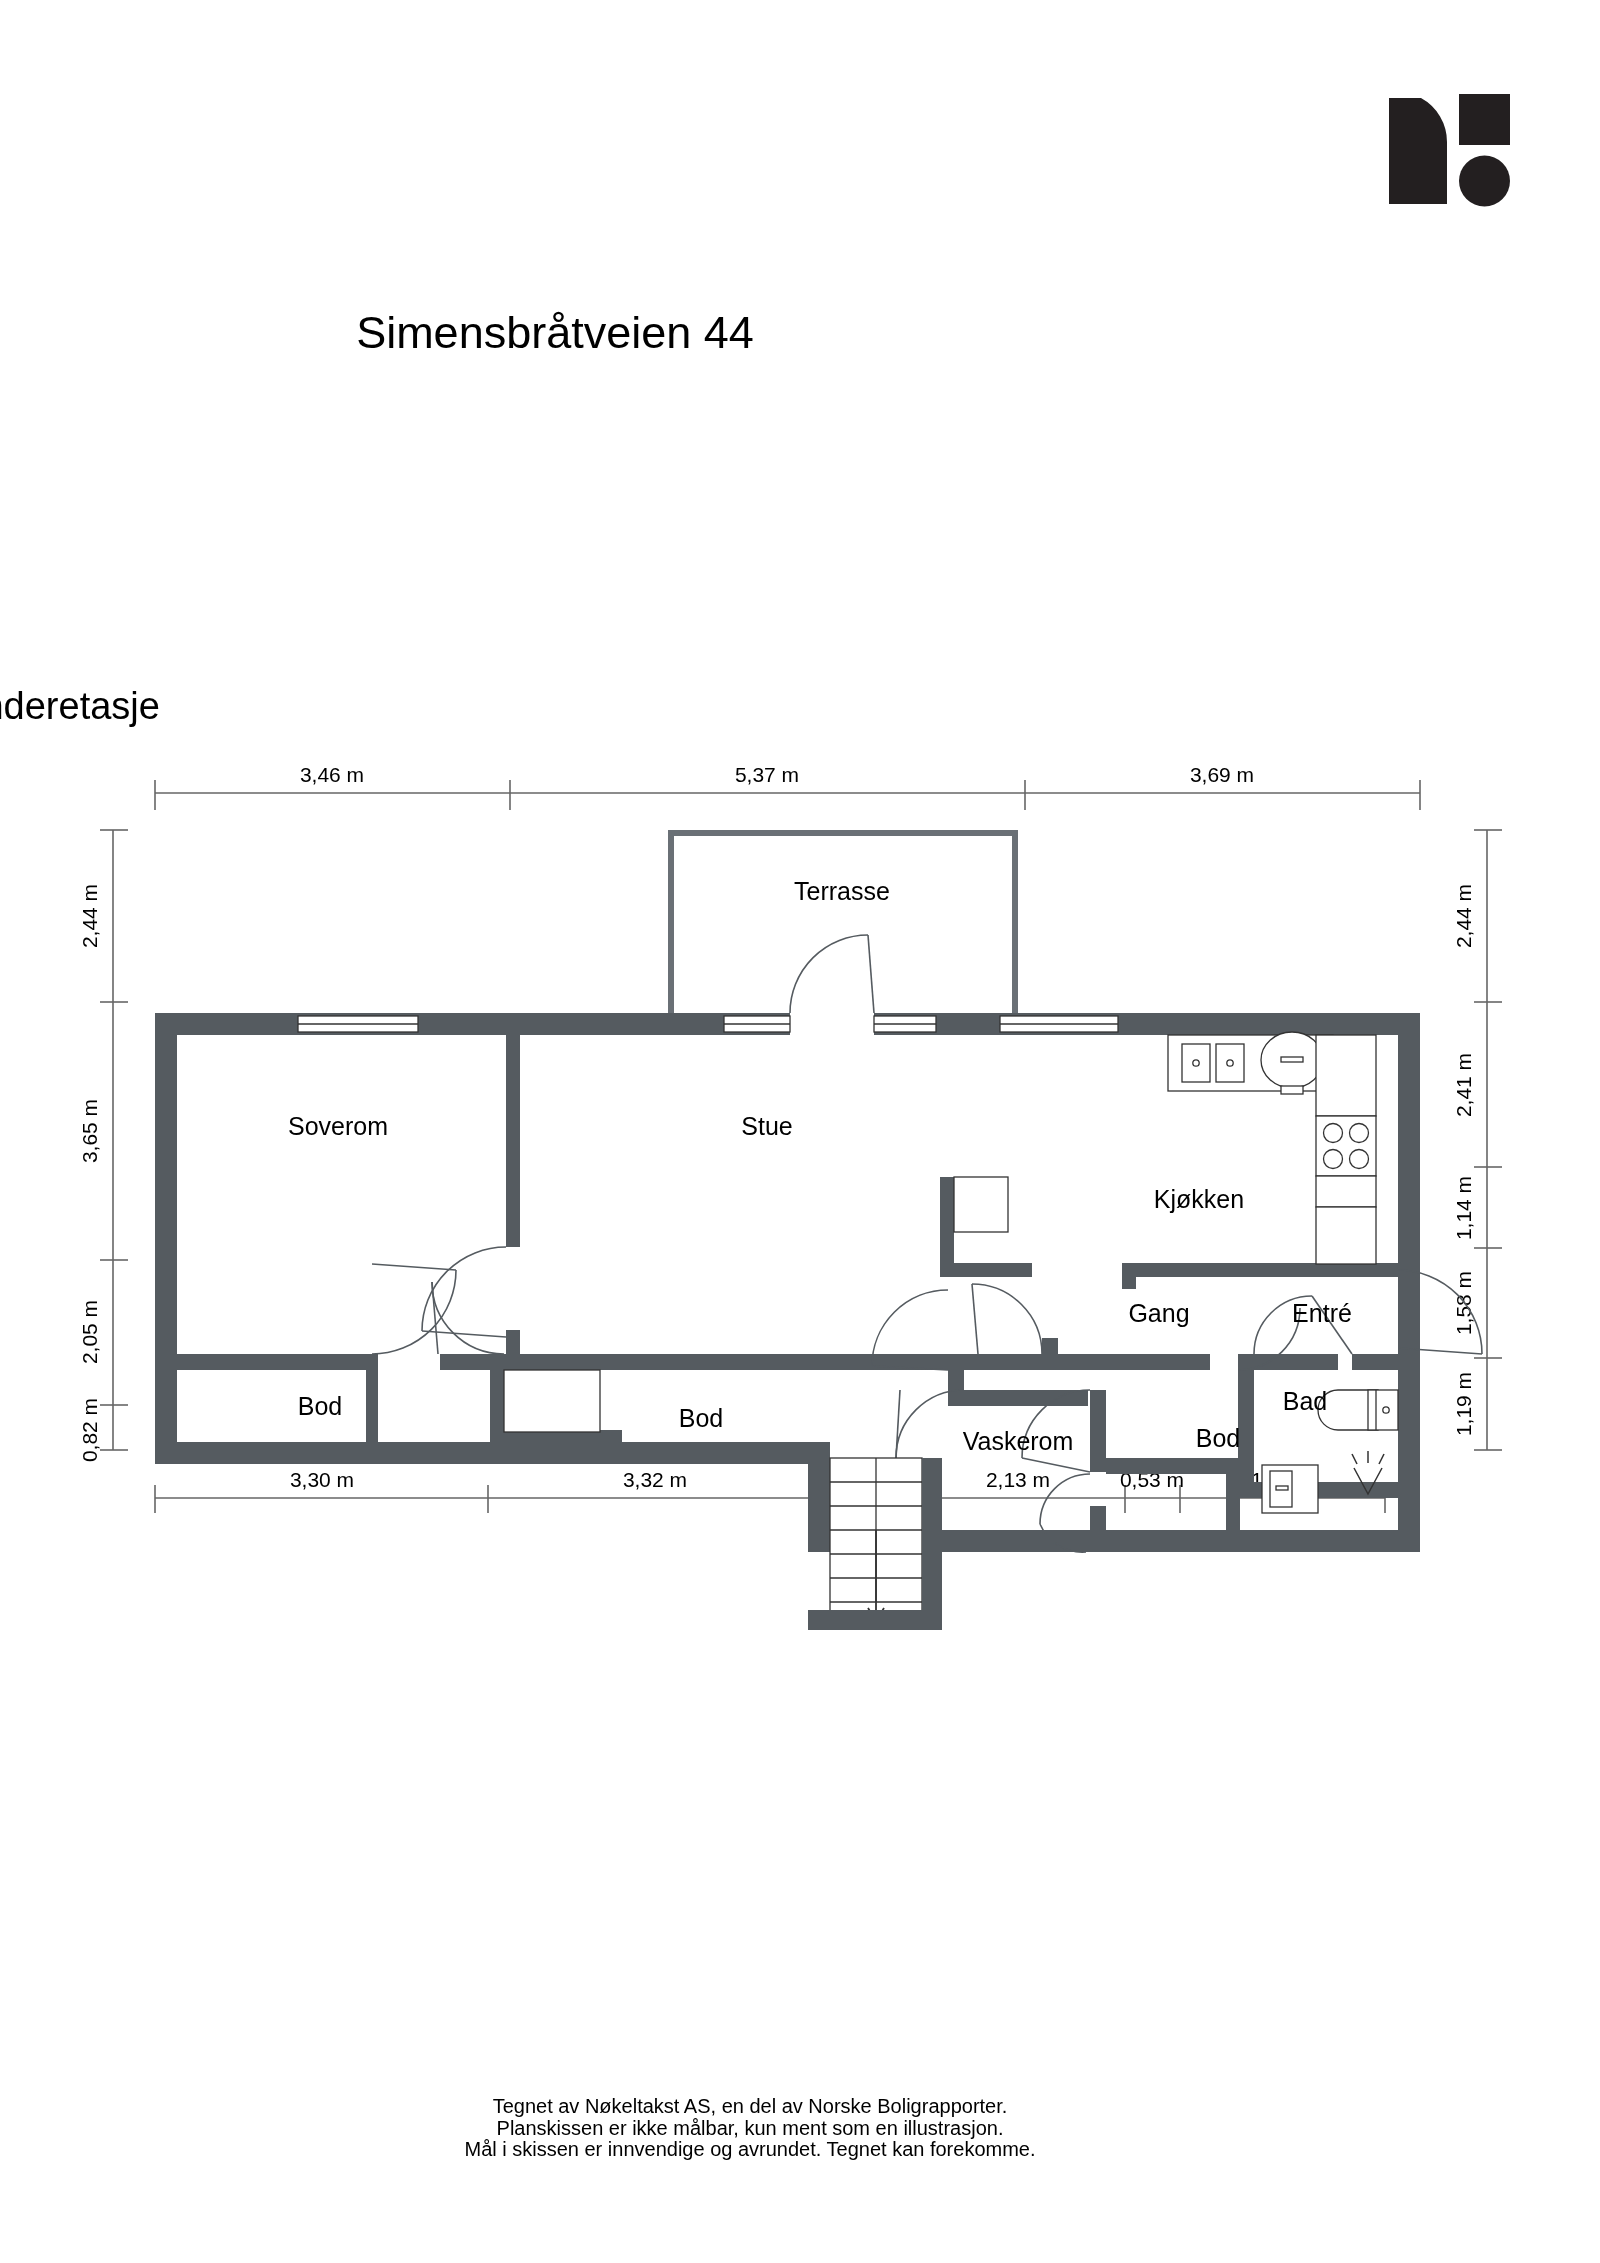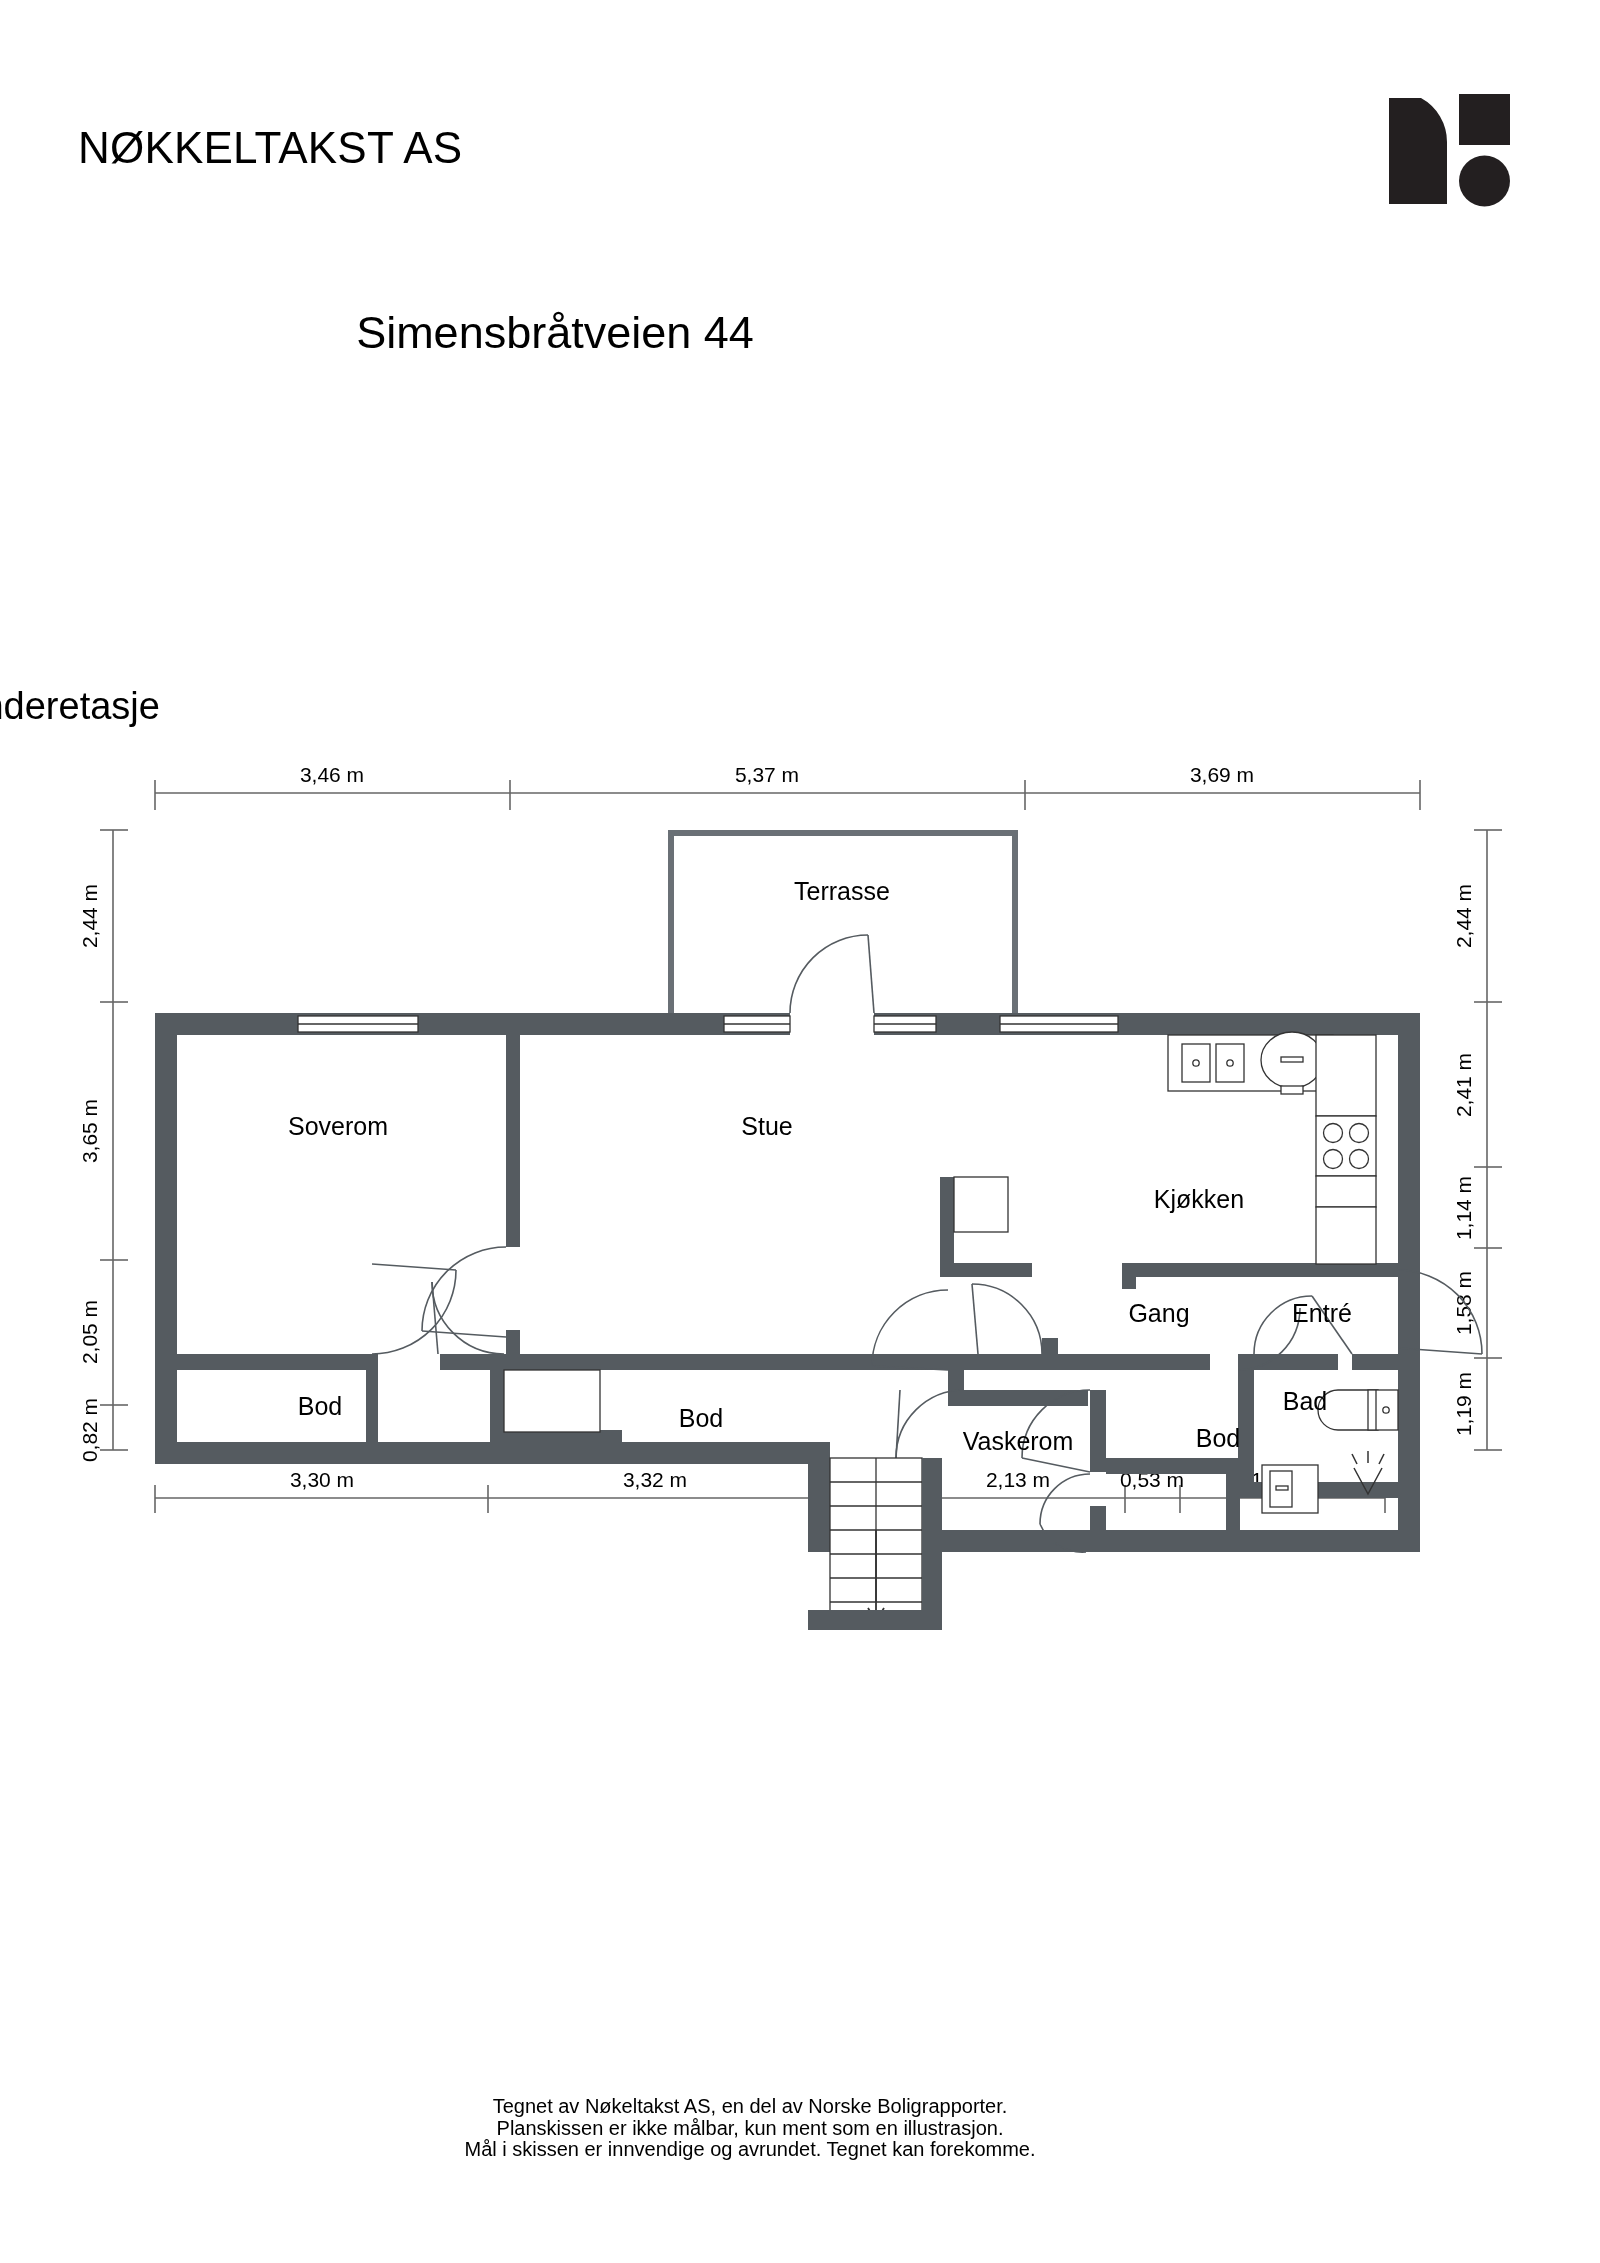--- a/index.html
+++ b/index.html
@@ -91,21 +91,20 @@
     margin-top: 14px;
   }
   #footer .inner { display: inline-block; transform: translateX(-50px); }
   #footer div { white-space: nowrap; }
 </style>
 </head>
 <body>
 
 <div id="header">
 
-  <div id="company-name">NØKKELTAKST AS</div>
 
   <svg id="brand-logo" viewBox="0 0 130 130">
 
     <path d="M6 20 L38 20 A50 50 0 0 1 64 64 L64 126 L6 126 Z" fill="#231f20"></path>
 
     <rect x="76" y="16" width="51" height="51" fill="#231f20"></rect>
 
     <circle cx="101.5" cy="103" r="25.5" fill="#231f20"></circle>
   </svg>
 </div>

